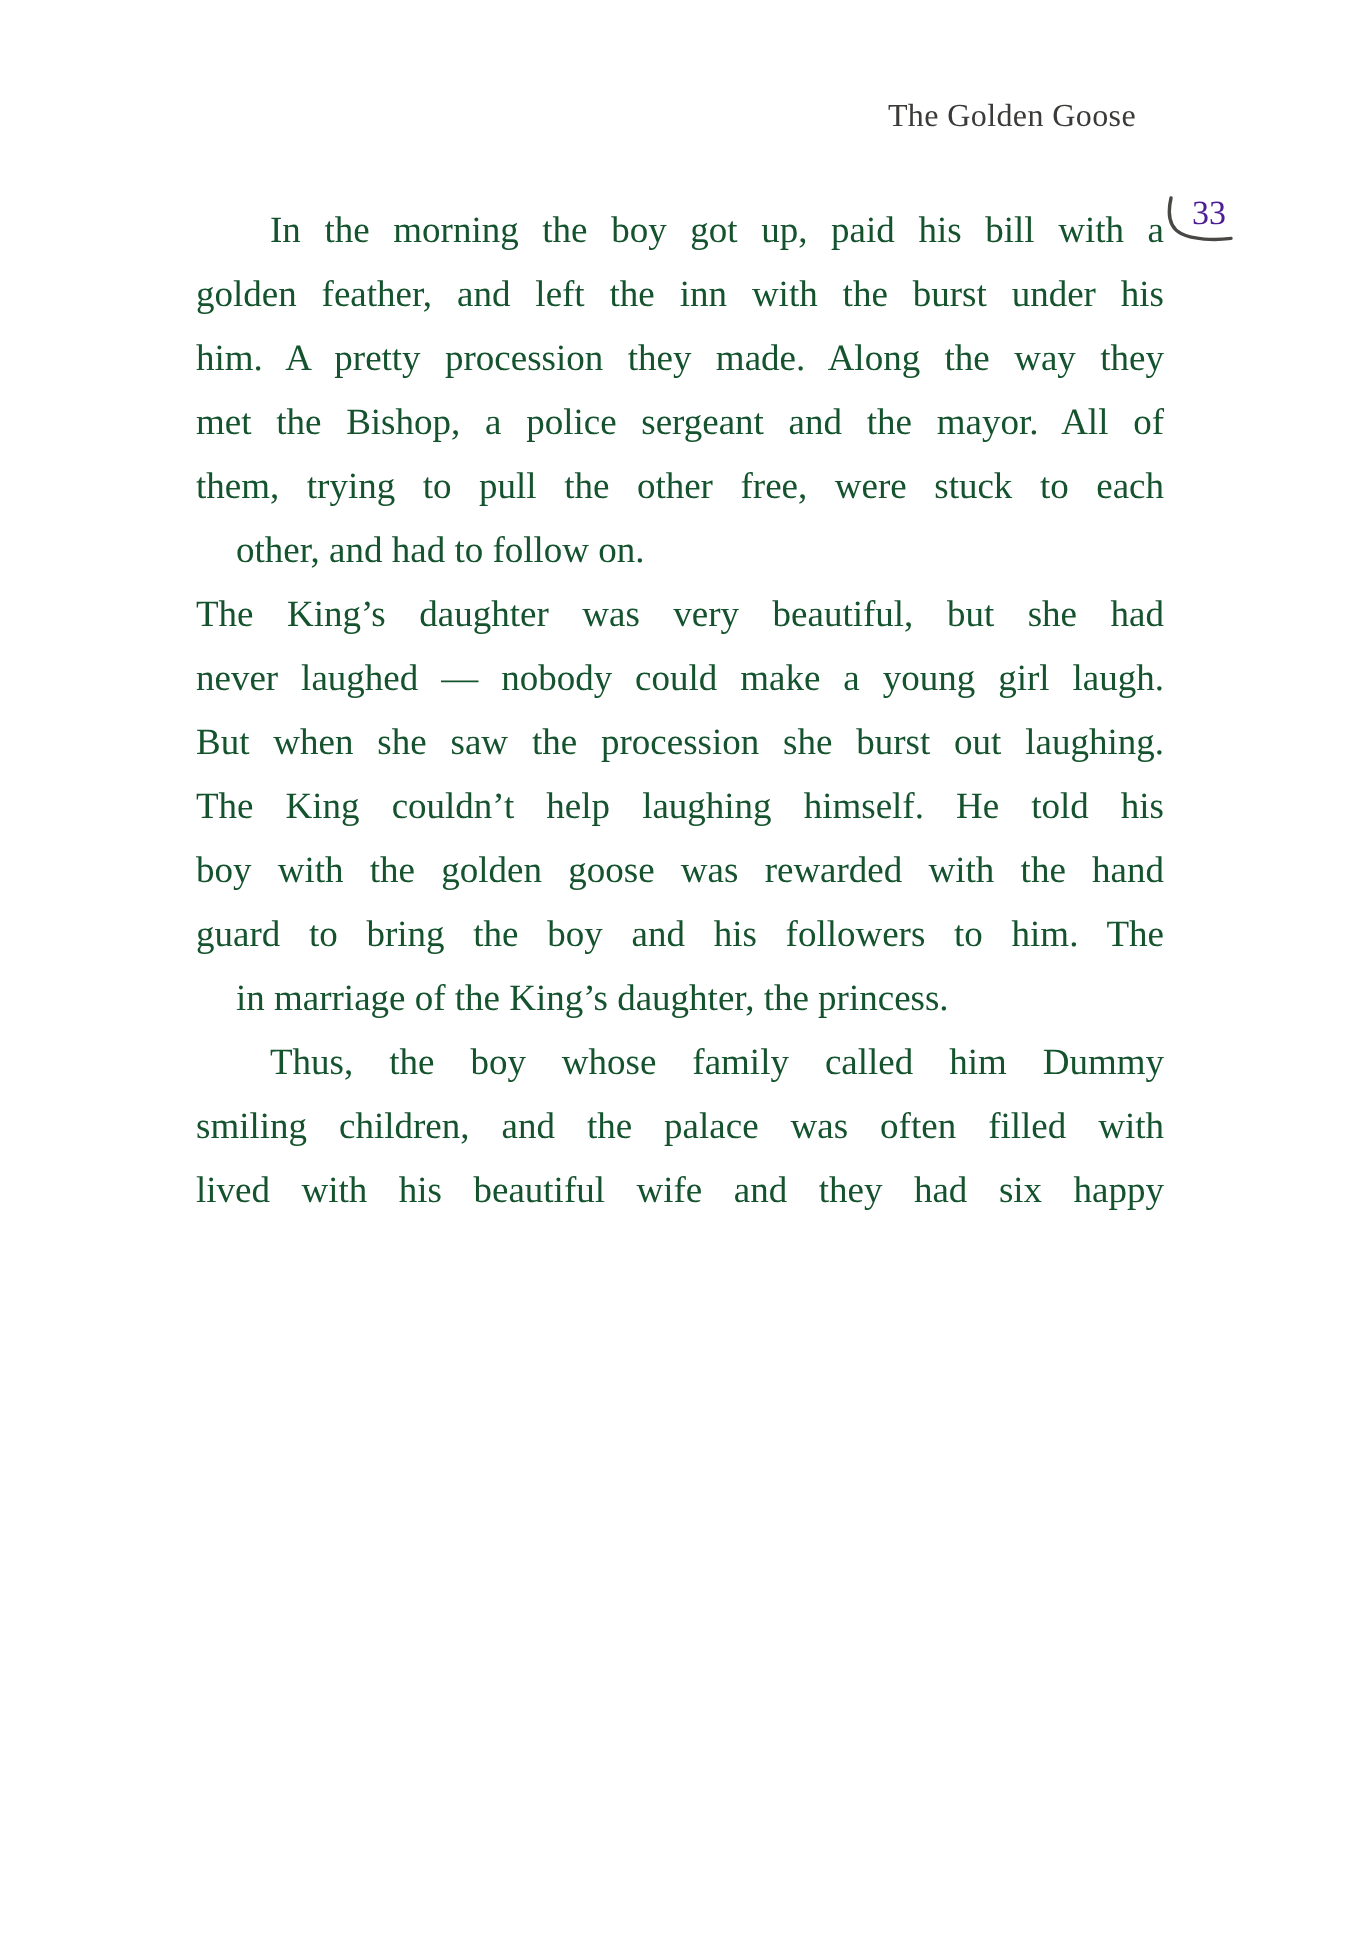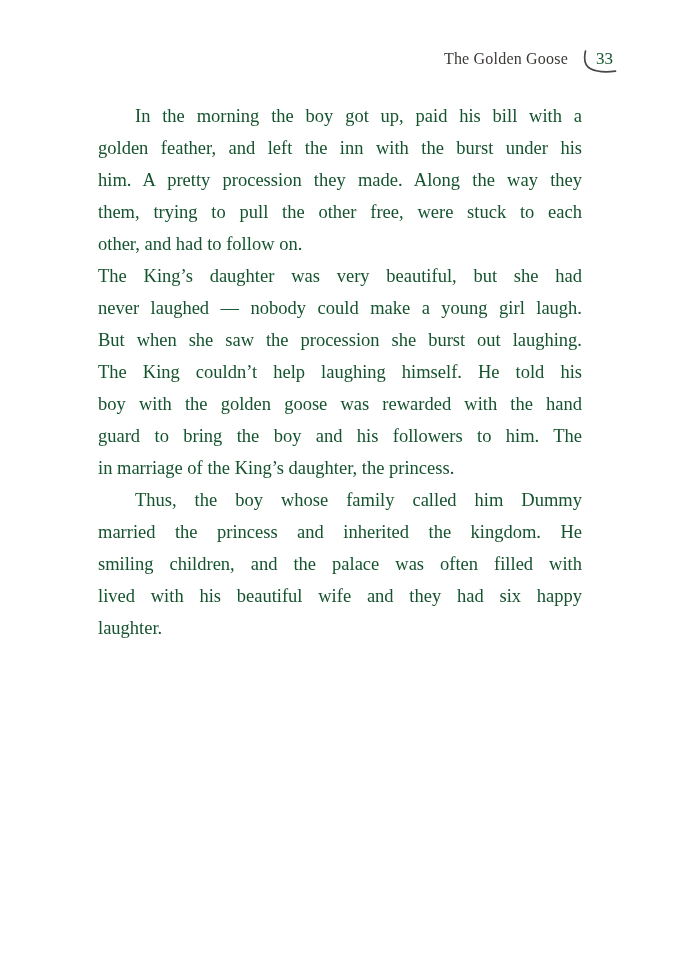--- a/index.html
+++ b/index.html
@@ -29,21 +29,22 @@
   }
   .running-title {
     letter-spacing: 0.2px;
     line-height: 22px;
   }
   .folio {
     position: relative;
     padding: 0 2px 10px 15px;
     font-size: 17px;
     line-height: 22px;
-    color: #14532d;
+    color: #4c1d95;
+    margin-top: 48px;
   }
   .folio-arc {
     position: absolute;
     left: 0;
     top: 2px;
     width: 36px;
     height: 24px;
   }
   .folio-number {
     position: relative;
@@ -66,20 +67,21 @@
     line-height: 32px;
     text-align: justify;
     text-align-last: justify;
     overflow: hidden;
   }
   .line.first {
     text-indent: 37px;
   }
   .line.last {
     text-align-last: left;
+    margin-left: 20px;
   }
 </style>
 </head>
 <body>
 
 <div class="book-page">
 
   <div class="running-header">
     <span class="running-title">The Golden Goose</span>
     <span class="folio">
@@ -88,34 +90,33 @@
       </svg>
       <span class="folio-number">33</span>
     </span>
   </div>
 
   <div class="story-text">
       <div class="paragraph">
         <div class="line first">In the morning the boy got up, paid his bill with a</div>
         <div class="line">golden feather, and left the inn with the burst under his</div>
         <div class="line">him. A pretty procession they made. Along the way they</div>
+        <div class="line">met the Bishop, a police sergeant and the mayor. All of</div>
         <div class="line">them, trying to pull the other free, were stuck to each</div>
         <div class="line last">other, and had to follow on.</div>
       </div>
       <div class="paragraph">
         <div class="line">The King’s daughter was very beautiful, but she had</div>
         <div class="line">never laughed — nobody could make a young girl laugh.</div>
         <div class="line">But when she saw the procession she burst out laughing.</div>
         <div class="line">The King couldn’t help laughing himself. He told his</div>
         <div class="line">boy with the golden goose was rewarded with the hand</div>
         <div class="line">guard to bring the boy and his followers to him. The</div>
         <div class="line last">in marriage of the King’s daughter, the princess.</div>
       </div>
       <div class="paragraph">
         <div class="line first">Thus, the boy whose family called him Dummy</div>
-        <div class="line">married the princess and inherited the kingdom. He</div>
         <div class="line">smiling children, and the palace was often filled with</div>
         <div class="line">lived with his beautiful wife and they had six happy</div>
-        <div class="line last">laughter.</div>
       </div>
     </div>
 
 </div>
 
 </body></html>

